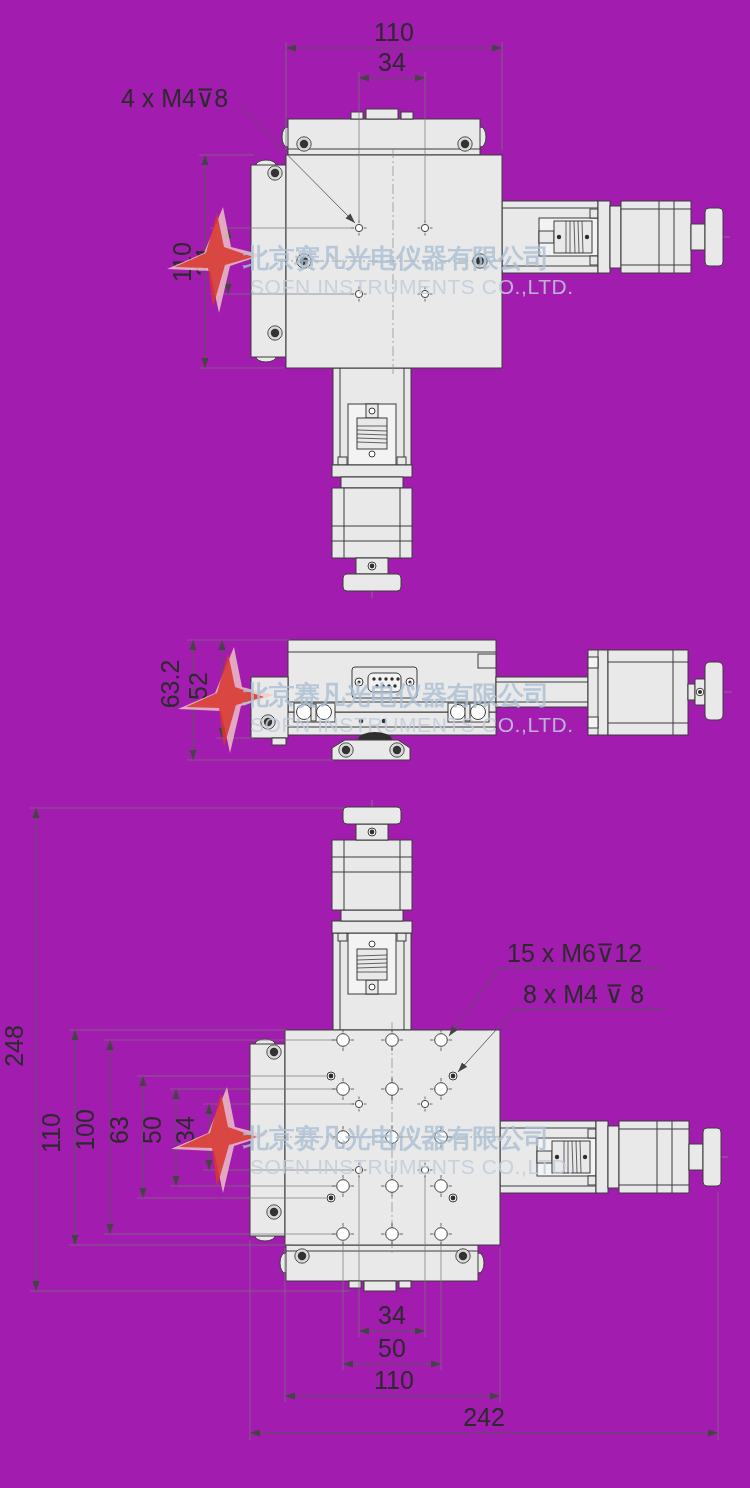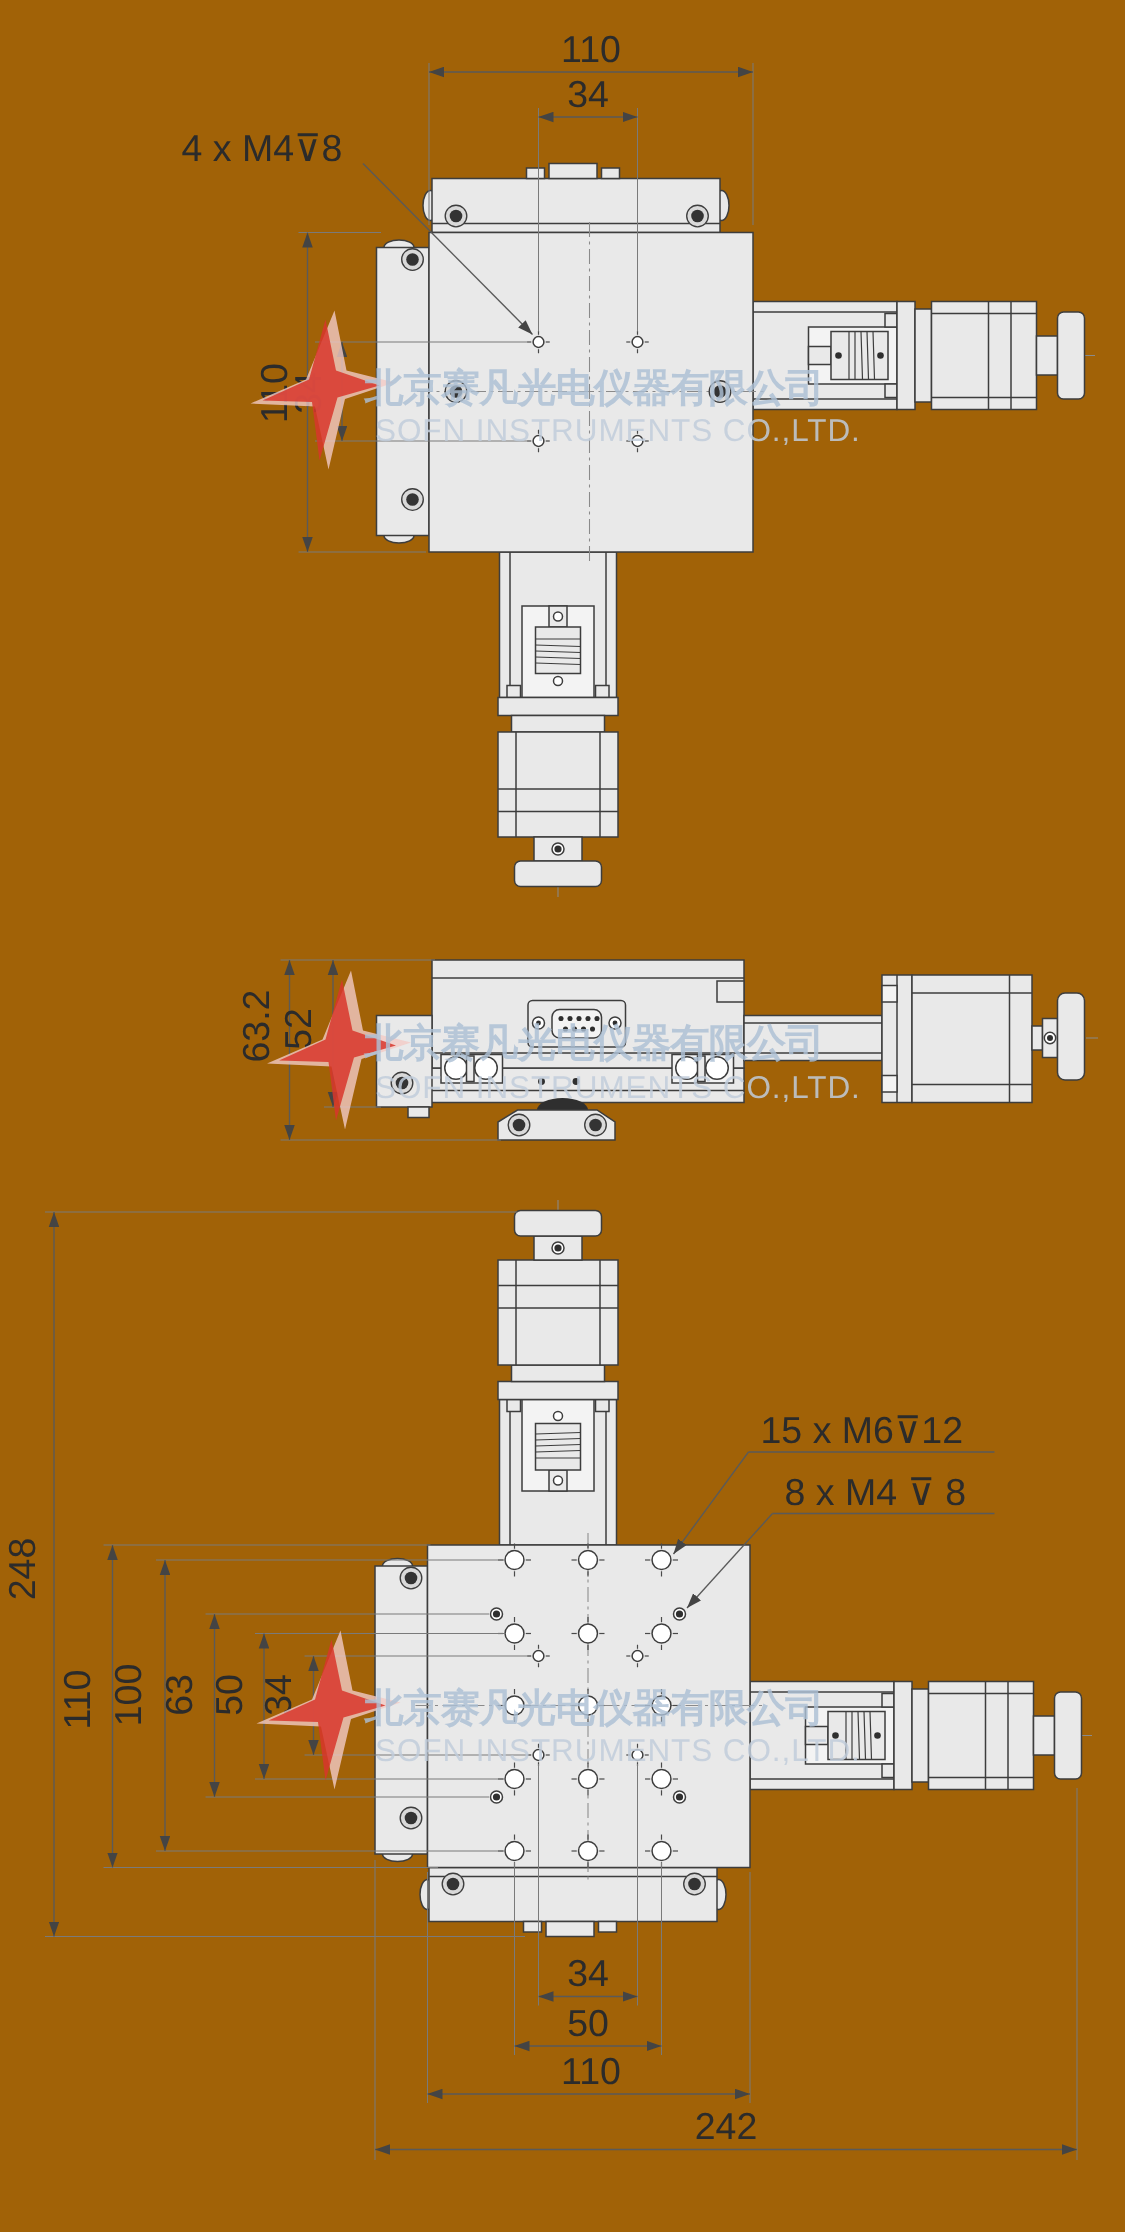--- a/index.html
+++ b/index.html
@@ -1,16 +1,16 @@
 <!DOCTYPE html>
 <html><head>
 <meta charset="utf-8">
 <style>
   html,body{margin:0;padding:0;background:#ffffff;}
-  .page{width:750px;height:1488px;position:relative;background:#a16207;font-family:"Liberation Sans",sans-serif;}
+  .page{width:750px;height:1488px;position:relative;background:#a21caf;font-family:"Liberation Sans",sans-serif;}
   svg{display:block;}
   .part{fill:#e9e9e9;stroke:#3d3d3d;stroke-width:1;}
   .win{fill:#f3f3f3;stroke:#3d3d3d;stroke-width:1;}
   .ln{stroke:#3d3d3d;stroke-width:1;fill:none;}
   .hl{stroke:#3d3d3d;stroke-width:0.8;fill:none;}
   .hole{fill:#ffffff;stroke:#3d3d3d;stroke-width:1;}
   .dark{fill:#2f2f2f;stroke:none;}
   .screw-o{fill:#d9d9d9;stroke:#3d3d3d;stroke-width:0.9;}
   .screw-i{fill:#333333;stroke:none;}
   .tick{stroke:#4a4a4a;stroke-width:0.8;}

